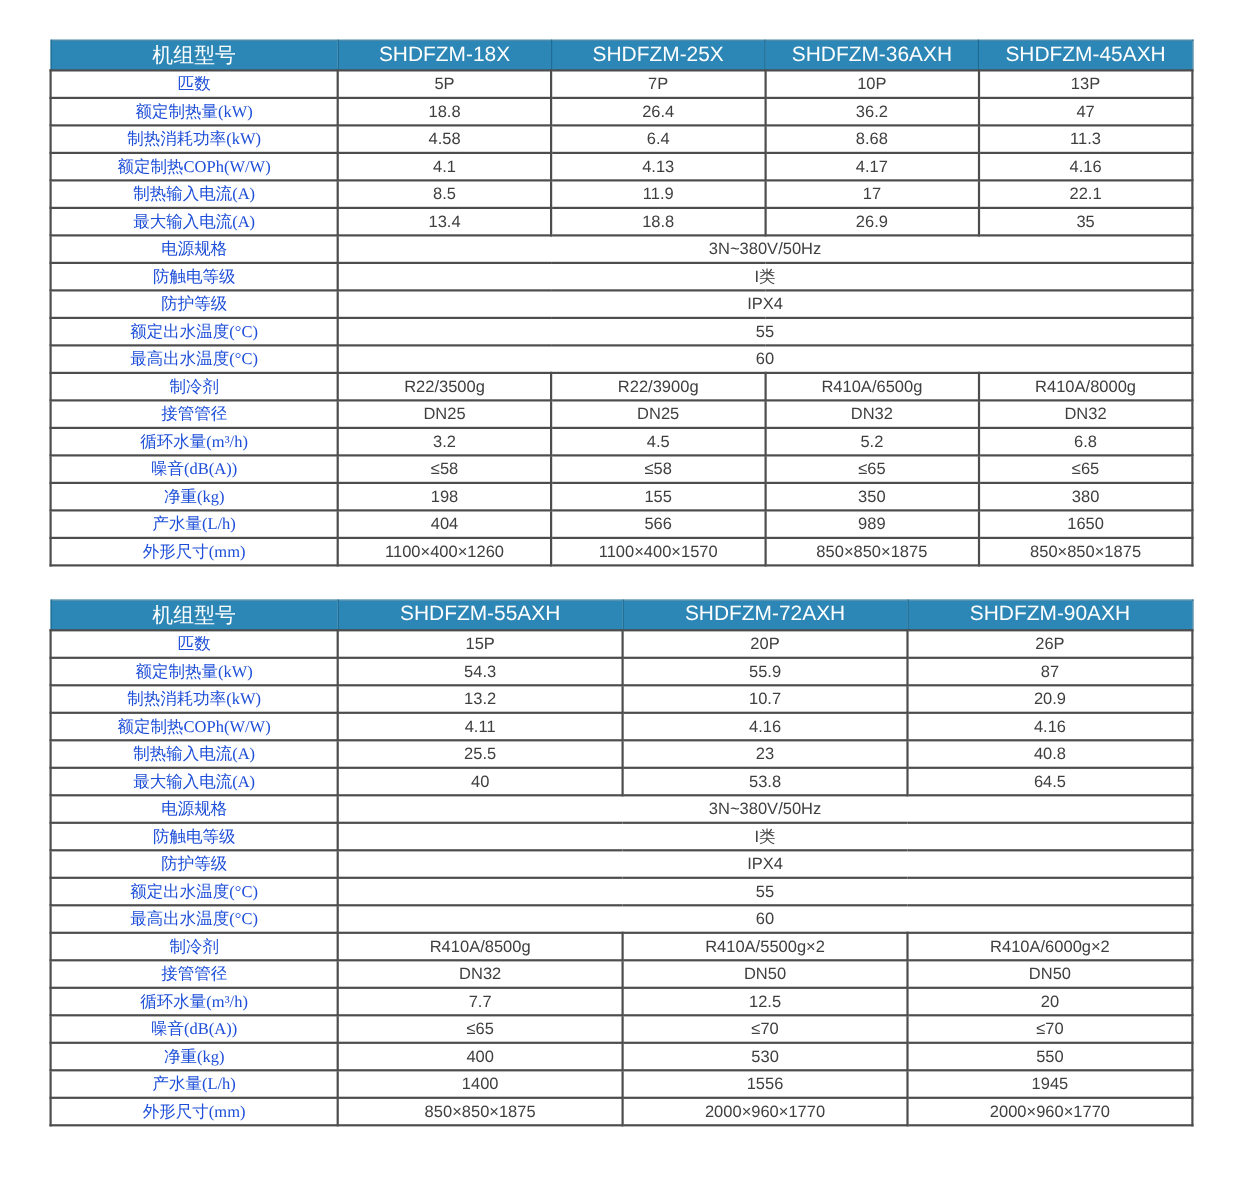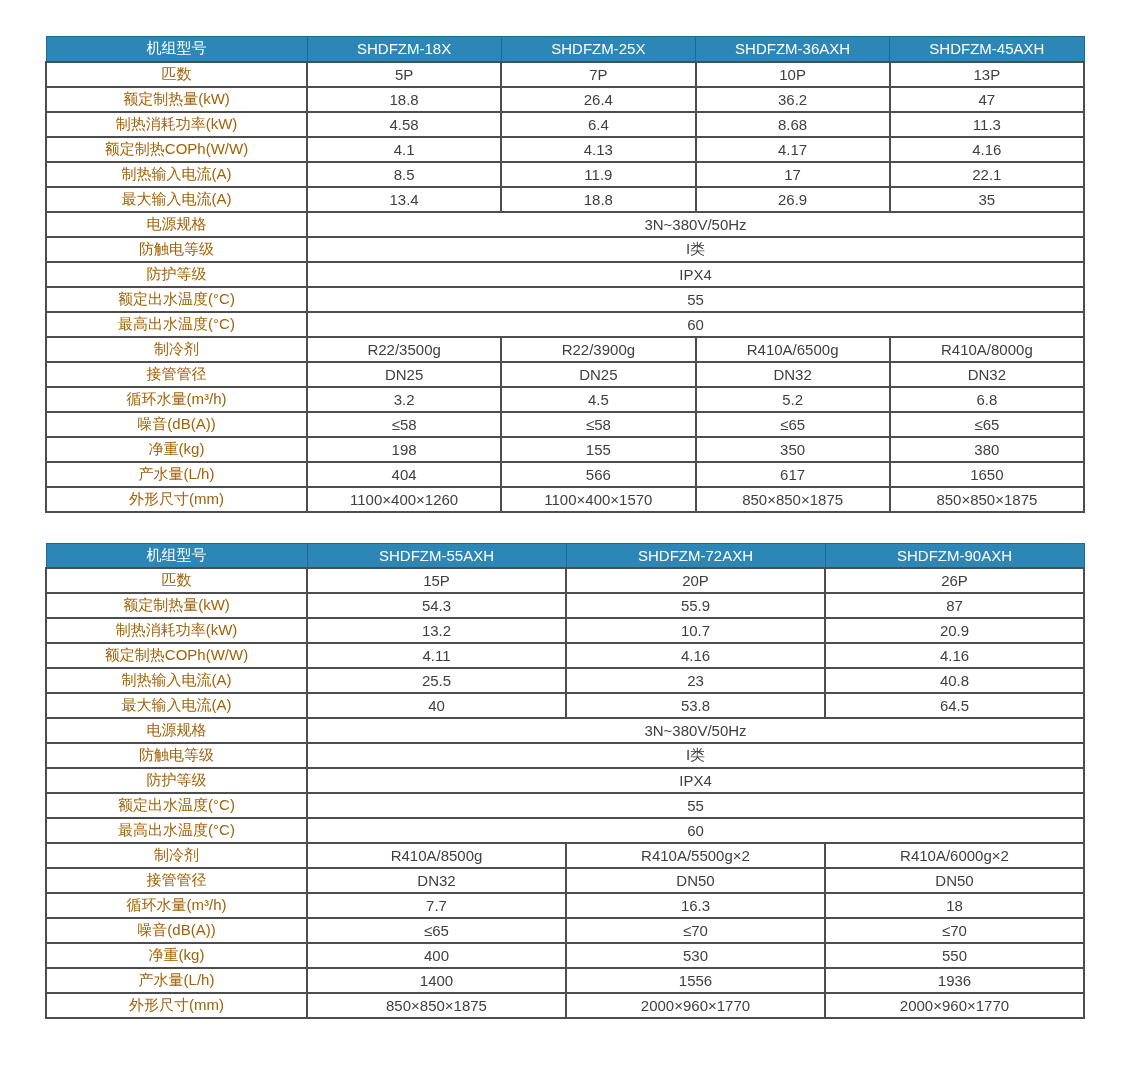--- a/index.html
+++ b/index.html
@@ -15,41 +15,42 @@
   table.spec-table {
     width: 1040px;
     border-collapse: collapse;
     table-layout: fixed;
     margin-bottom: 30px;
   }
   table.spec-table th {
     background: #2d87b6;
     color: #ffffff;
     font-weight: normal;
-    font-size: 15px;
+    font-size: 19px;
     height: 25px;
     text-align: center;
     vertical-align: middle;
     border: 1px solid #1d6990;
     padding: 0;
   }
   table.spec-table td {
     border: 2px solid #4d4d4d;
     height: 25px;
     font-size: 15px;
     color: #3f3f3f;
     text-align: center;
     vertical-align: middle;
     padding: 0 4px;
     background: #ffffff;
     white-space: nowrap;
     overflow: hidden;
   }
   table.spec-table td.label-cell {
-    color: #a16207;
+    color: #1d4ed8;
+    font-family: Liberation Serif, serif;
   }
 </style>
 </head>
 <body>
 
 <div class="page">
   <div id="tables-root">
       <table class="spec-table">
         <colgroup>
           <col style="width: 261px;">
@@ -162,21 +163,21 @@
             <td class="label-cell">净重(kg)</td>
             <td>198</td>
             <td>155</td>
             <td>350</td>
             <td>380</td>
           </tr>
           <tr>
             <td class="label-cell">产水量(L/h)</td>
             <td>404</td>
             <td>566</td>
-            <td>617</td>
+            <td>989</td>
             <td>1650</td>
           </tr>
           <tr>
             <td class="label-cell">外形尺寸(mm)</td>
             <td>1100×400×1260</td>
             <td>1100×400×1570</td>
             <td>850×850×1875</td>
             <td>850×850×1875</td>
           </tr>
         </tbody>
@@ -261,40 +262,40 @@
           </tr>
           <tr>
             <td class="label-cell">接管管径</td>
             <td>DN32</td>
             <td>DN50</td>
             <td>DN50</td>
           </tr>
           <tr>
             <td class="label-cell">循环水量(m³/h)</td>
             <td>7.7</td>
-            <td>16.3</td>
-            <td>18</td>
+            <td>12.5</td>
+            <td>20</td>
           </tr>
           <tr>
             <td class="label-cell">噪音(dB(A))</td>
             <td>≤65</td>
             <td>≤70</td>
             <td>≤70</td>
           </tr>
           <tr>
             <td class="label-cell">净重(kg)</td>
             <td>400</td>
             <td>530</td>
             <td>550</td>
           </tr>
           <tr>
             <td class="label-cell">产水量(L/h)</td>
             <td>1400</td>
             <td>1556</td>
-            <td>1936</td>
+            <td>1945</td>
           </tr>
           <tr>
             <td class="label-cell">外形尺寸(mm)</td>
             <td>850×850×1875</td>
             <td>2000×960×1770</td>
             <td>2000×960×1770</td>
           </tr>
         </tbody>
       </table>
     </div>

